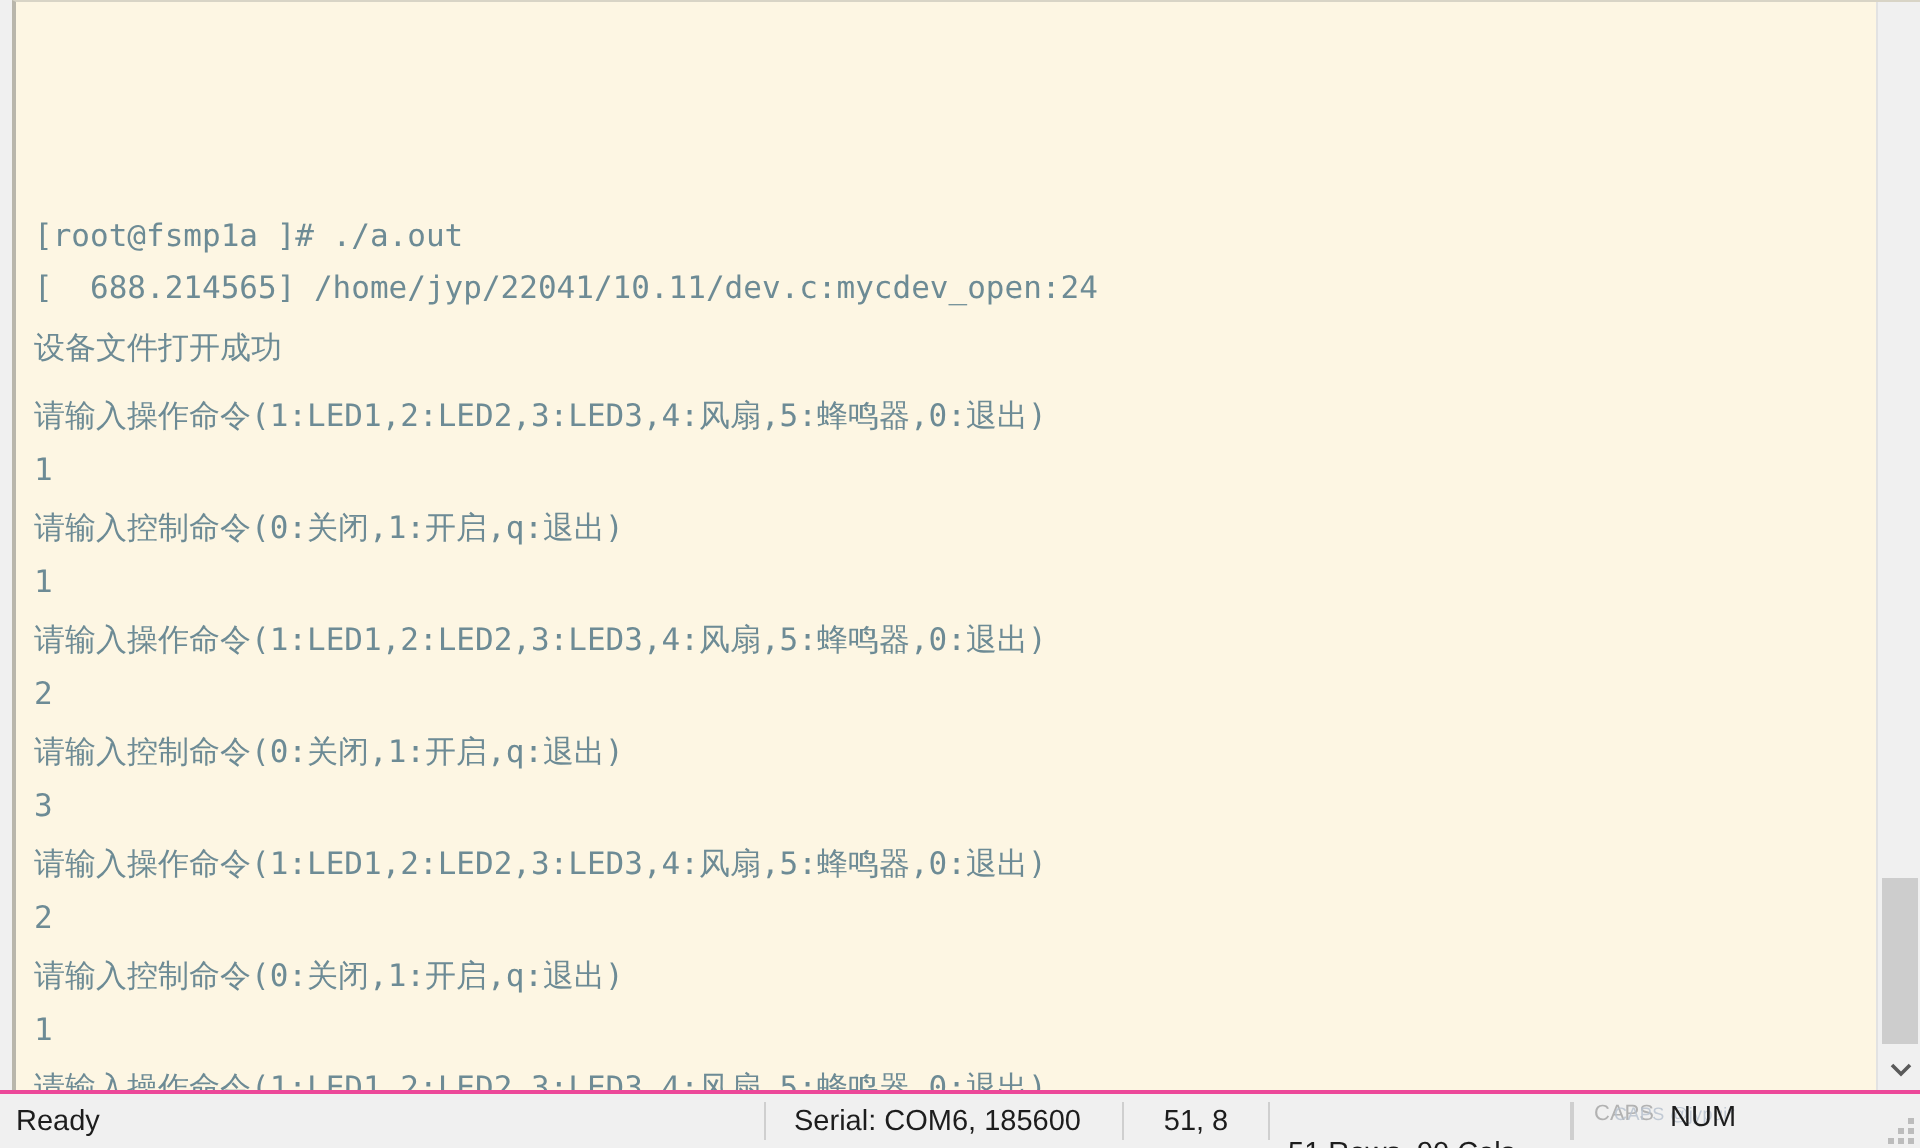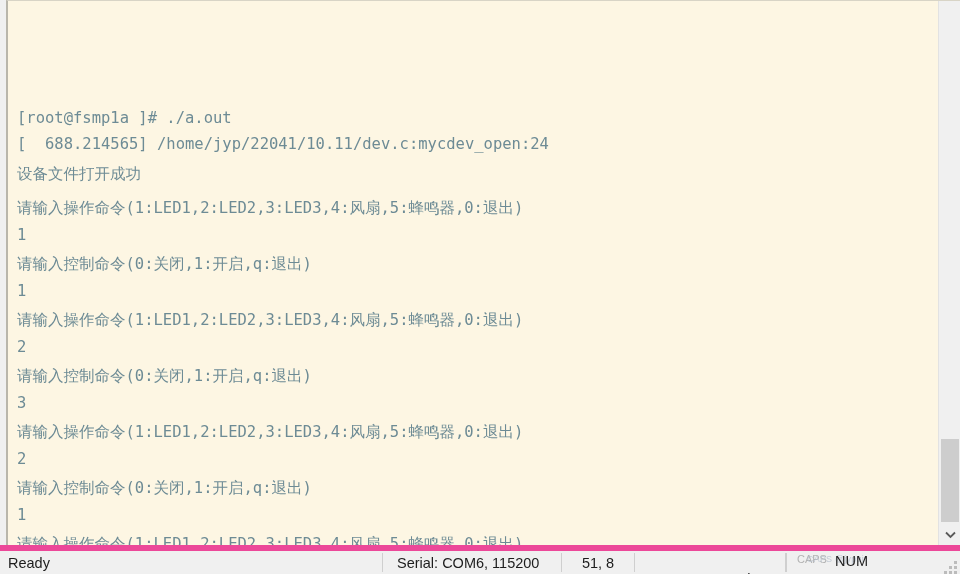--- a/index.html
+++ b/index.html
@@ -114,21 +114,21 @@
   #scroll-down-btn svg { display: block; }
 
   
   #status-bar {
     position: absolute;
     left: 0;
     top: 545px;
     width: 960px;
     height: 29px;
     background: #f0f0f0;
-    border-top: 6px solid #ec4899;
+    border-top: 2px solid #ec4899;
     display: flex;
     align-items: center;
     font-size: 14.5px;
     color: #1d1d1d;
   }
   .status-cell {
     height: 29px;
     display: flex;
     align-items: center;
     padding: 0 10px;
@@ -212,21 +212,21 @@
             </svg>
           </span>
         </div>
       </div>
     </div>
   </div>
 
   <div id="status-bar">
     <div class="status-cell" id="status-ready">Ready</div>
     <div class="status-sep"></div>
-    <div class="status-cell" id="status-serial">Serial: COM6, 115200</div>
+    <div class="status-cell" id="status-serial">Serial: COM6, 185600</div>
     <div class="status-sep"></div>
     <div class="status-cell" id="status-pos">51, 8</div>
     <div class="status-sep"></div>
     <div class="status-cell" id="status-dims">51 Rows, 90 Cols</div>
     <div class="status-sep"></div>
     <div class="status-sep"></div>
 
     <div id="status-indicators">
       <span id="status-caps">CAPS</span>
       <span id="watermark">CAPS @jypui*</span>

